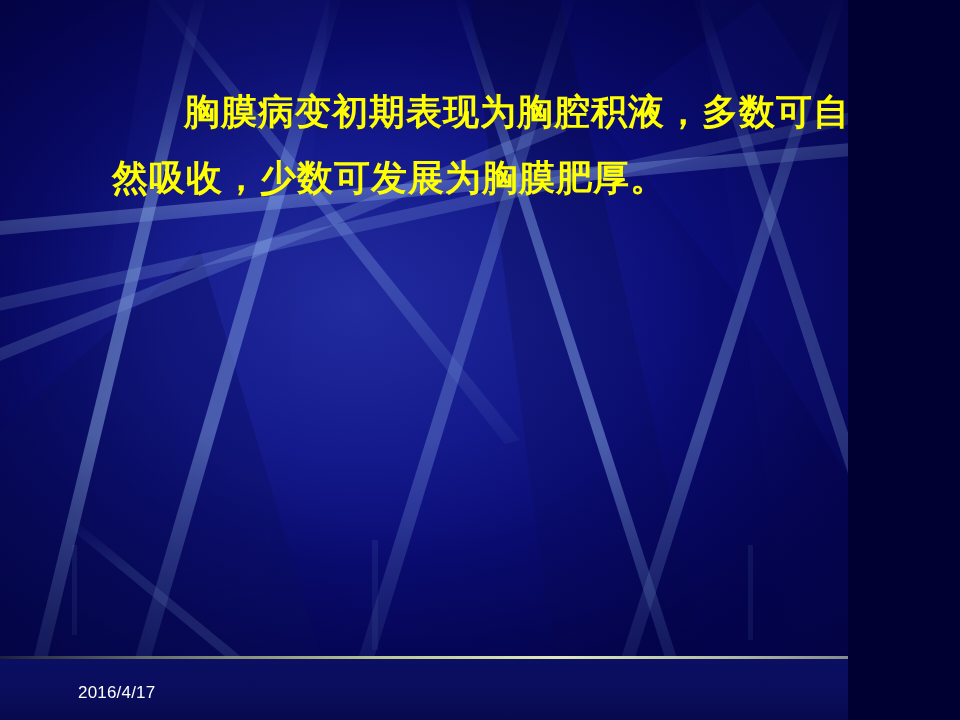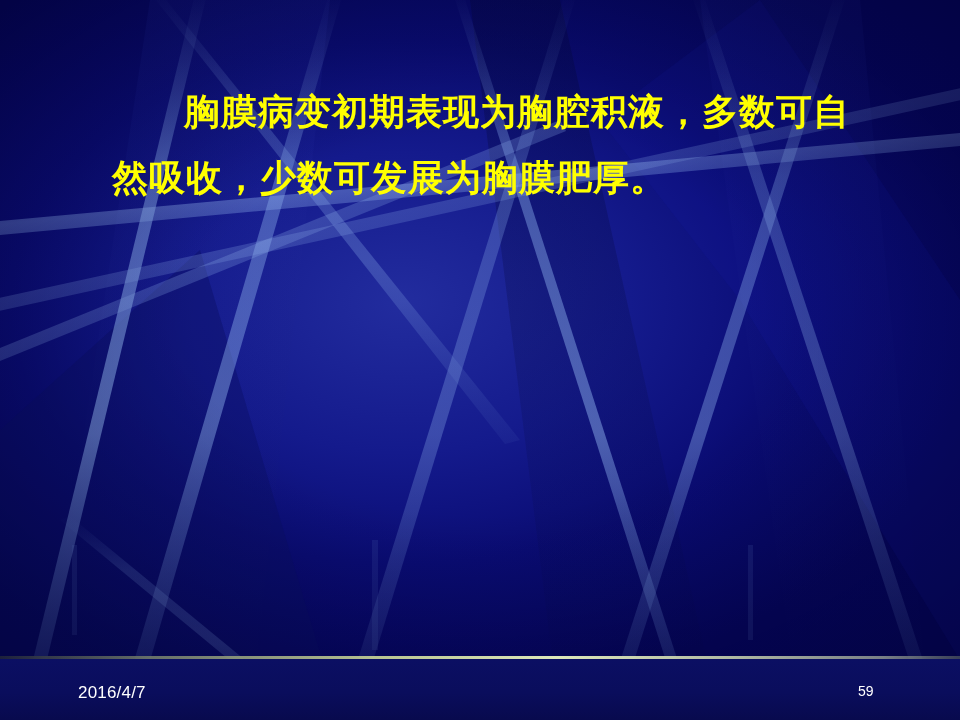--- a/index.html
+++ b/index.html
@@ -3,21 +3,21 @@
 <meta charset="utf-8">
 <title>Slide 59</title>
 <style>
   html, body {
     margin: 0;
     padding: 0;
     background: #000033;
   }
   #slide {
     position: relative;
-    width: 960px;
+    width: 848px;
     height: 720px;
     overflow: hidden;
     background: #b91c1c;
     font-family: "DejaVu Sans", "Liberation Sans", sans-serif;
     -webkit-font-smoothing: antialiased;
   }
 
   
   .bg-base {
     position: absolute;
@@ -191,16 +191,16 @@
 
   <div class="body-text">
 
     <p class="para p1"><span>胸膜病变初期表现为胸腔积液，多数可自然吸收，少数可发展为胸膜肥厚。</span></p>
 
 
   </div>
 
   <div class="divider"></div>
   <div class="footer-band"></div>
-  <div class="footer-date">2016/4/7</div>
+  <div class="footer-date">2016/4/17</div>
   <div class="footer-page">59</div>
 
 </div>
 
 </body></html>

